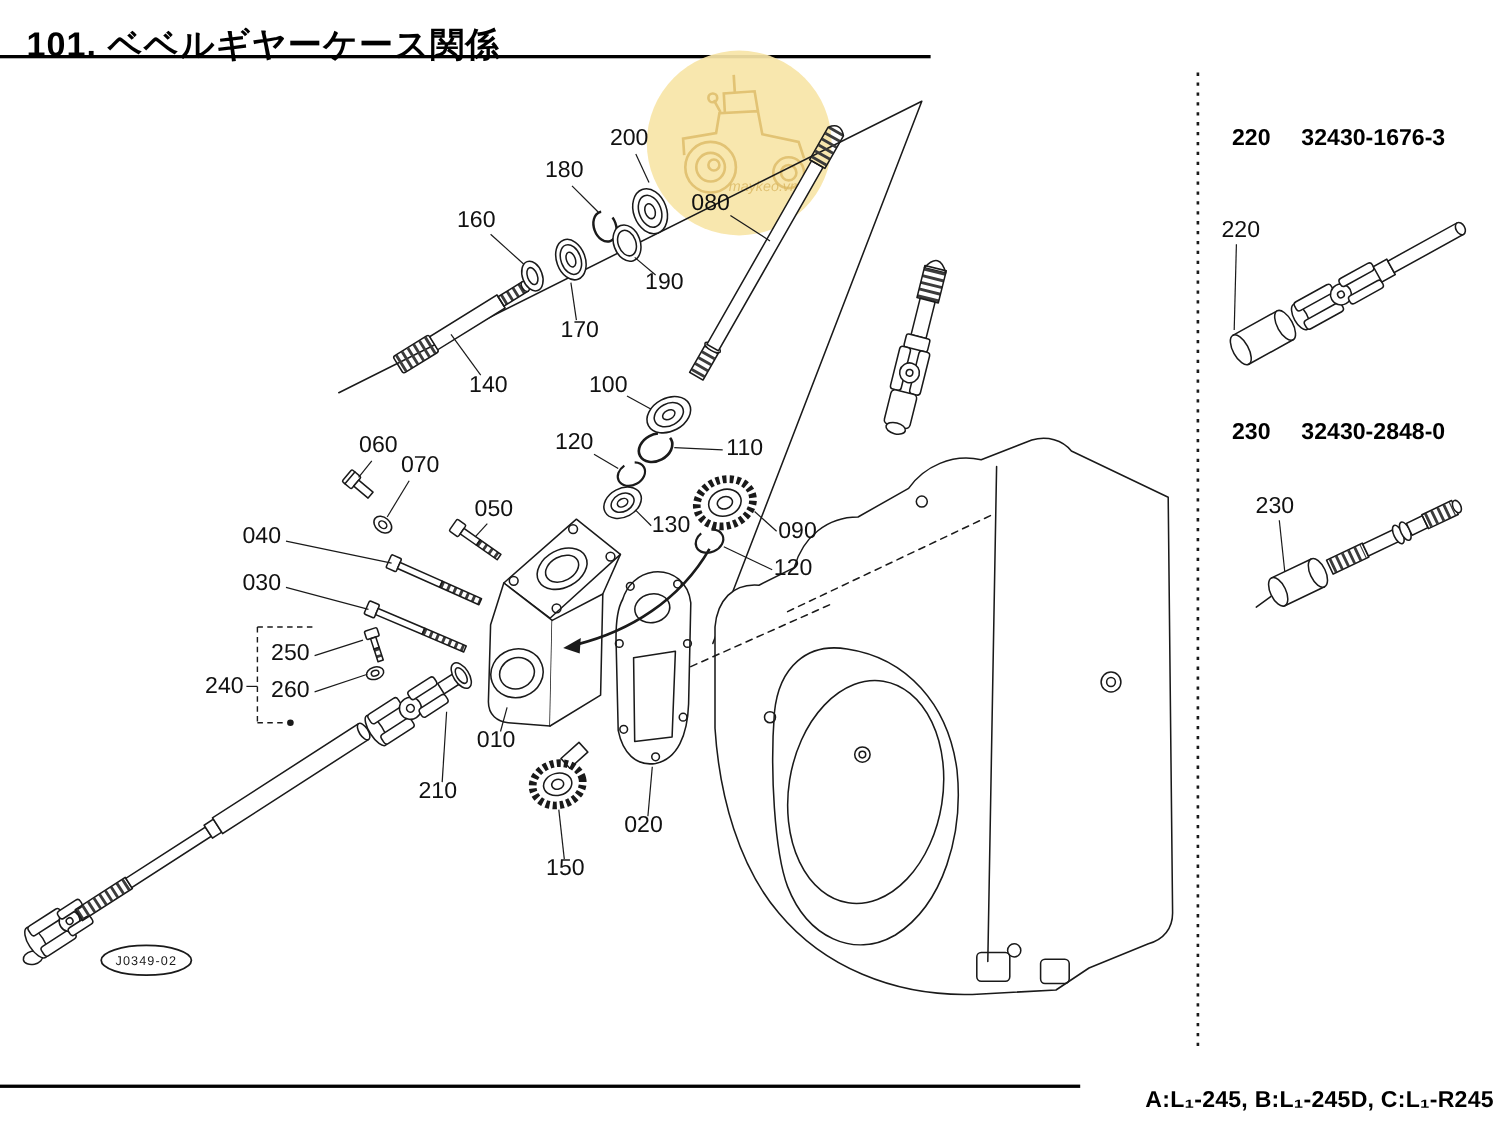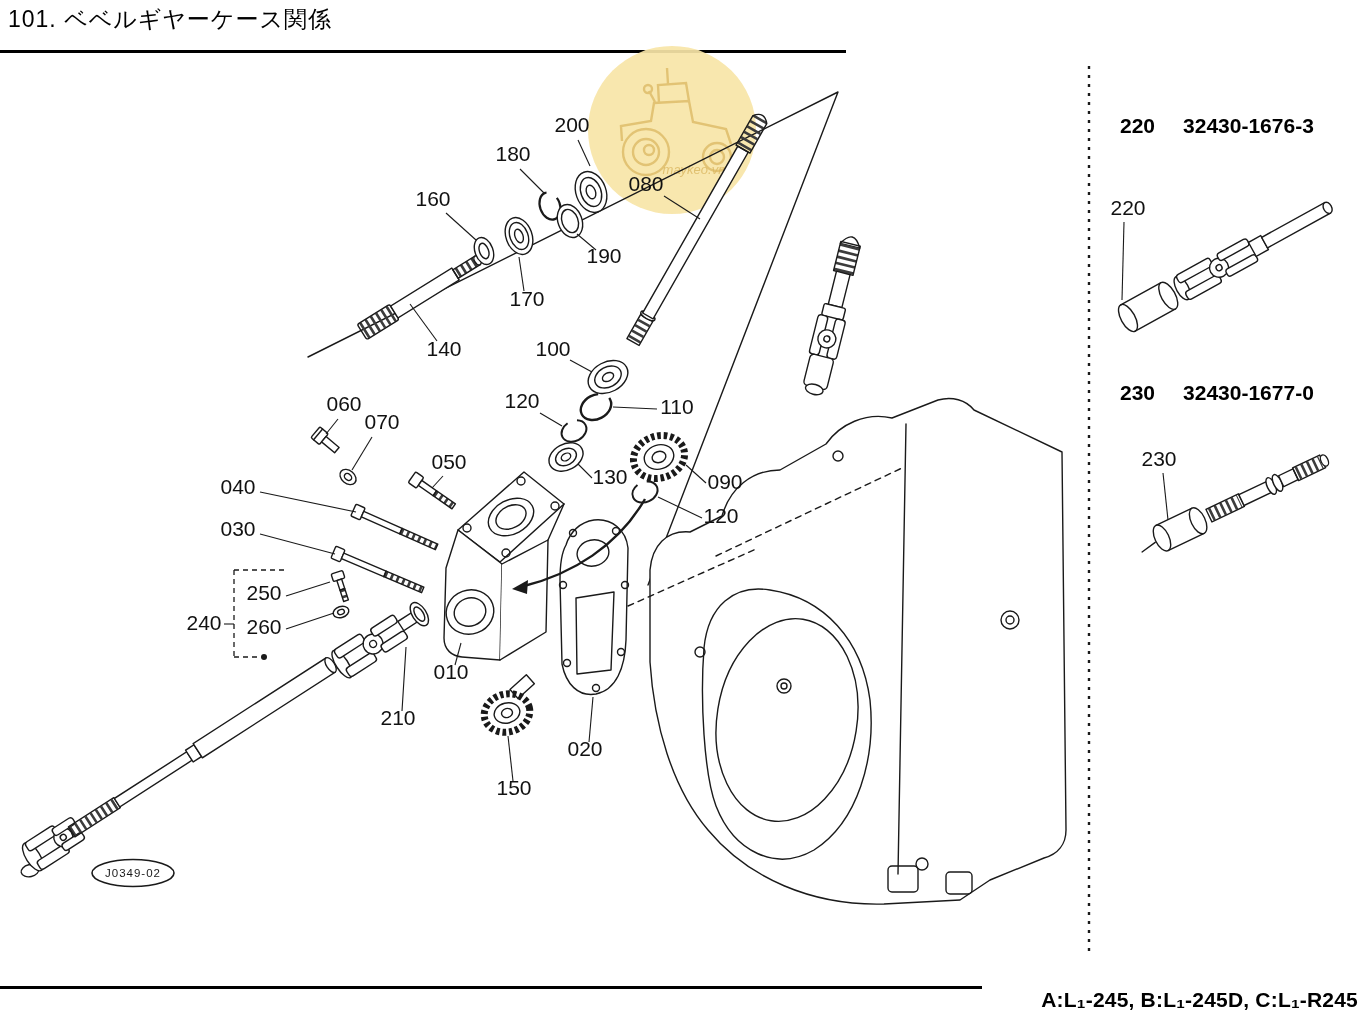--- a/index.html
+++ b/index.html
@@ -1,18 +1,18 @@
 <!DOCTYPE html>
 <html><head>
 <meta charset="utf-8">
 <style>
   html,body{margin:0;padding:0;background:#ffffff;}
   .page{position:relative;width:1362px;height:1020px;background:#fff;overflow:hidden;
         font-family:"Liberation Sans",sans-serif;color:#000;}
-  .page-title{position:absolute;left:8px;top:4px;margin:0;font-size:23px;font-weight:400;
+  .page-title{position:absolute;left:8px;top:4px;margin:16px;font-size:31px;font-weight:700;
         letter-spacing:1px;white-space:nowrap;}
   .title-rule{position:absolute;left:0;top:50px;width:846px;height:3px;background:#000;}
   .footer-rule{position:absolute;left:0;top:986px;width:982px;height:3px;background:#000;}
   .footer-models{position:absolute;left:1000px;top:988px;width:358px;text-align:right;
         font-size:21px;font-weight:600;letter-spacing:.2px;}
   .panel-entry{position:absolute;left:1120px;display:flex;gap:28px;font-size:21px;font-weight:600;}
   svg.diagram{position:absolute;left:0;top:0;}
   .ln{stroke:#1a1a1a;stroke-width:1.4;fill:none;stroke-linecap:round;stroke-linejoin:round;}
   .fw{stroke:#1a1a1a;stroke-width:1.4;fill:#fff;stroke-linejoin:round;}
   .leader{stroke:#1a1a1a;stroke-width:1.1;fill:none;}
@@ -29,21 +29,21 @@
 
   <h1 class="page-title">101. ベベルギヤーケース関係</h1>
   <div class="title-rule"></div>
 
   <div class="panel-entry" style="top:114px">
     <span>220</span>
     <span>32430-1676-3</span>
   </div>
   <div class="panel-entry" style="top:381px">
     <span>230</span>
-    <span>32430-1677-0</span>
+    <span>32430-2848-0</span>
   </div>
 
   <svg class="diagram" width="1362" height="1020" viewBox="0 0 1362 1020">
 
     <g opacity="0.92">
       <circle cx="672" cy="130" r="84" fill="#f8e5a8"></circle>
       <g stroke="#d8b254" stroke-width="2.4" fill="none" opacity="0.75">
         <circle cx="646" cy="152" r="23"></circle>
         <circle cx="646" cy="152" r="13"></circle>
         <circle cx="649" cy="150" r="5"></circle>

